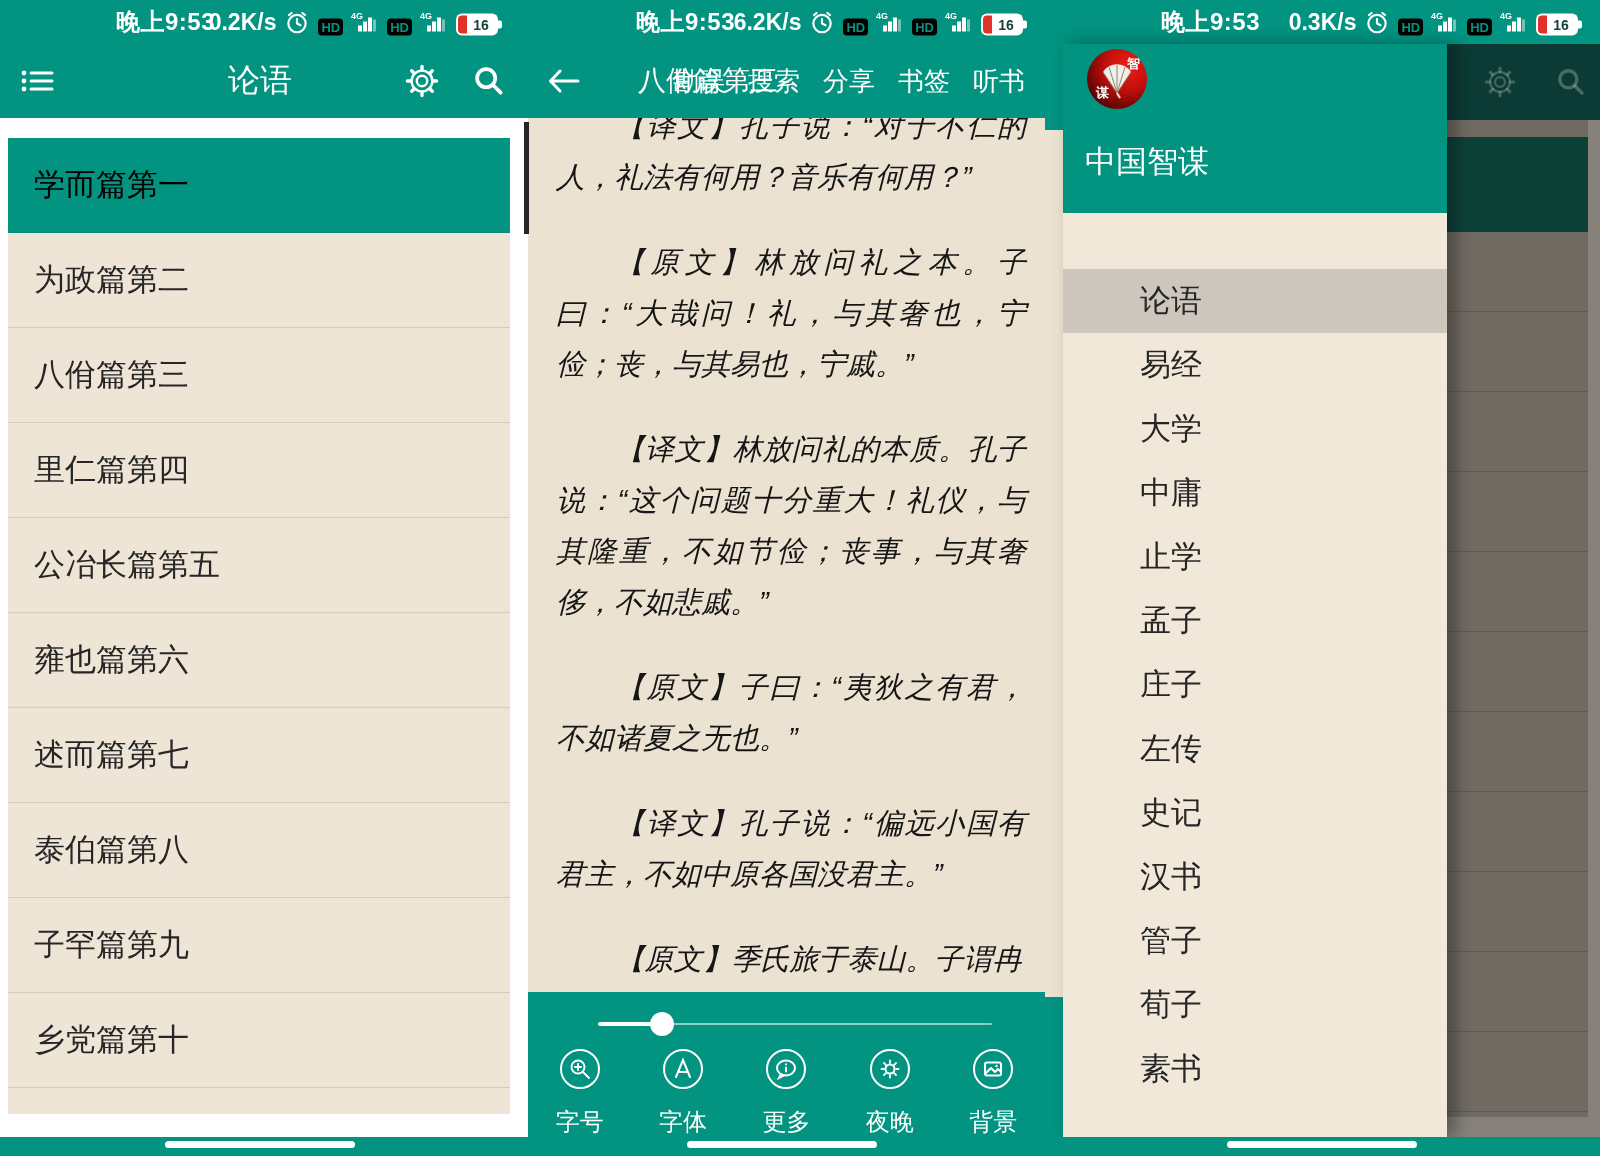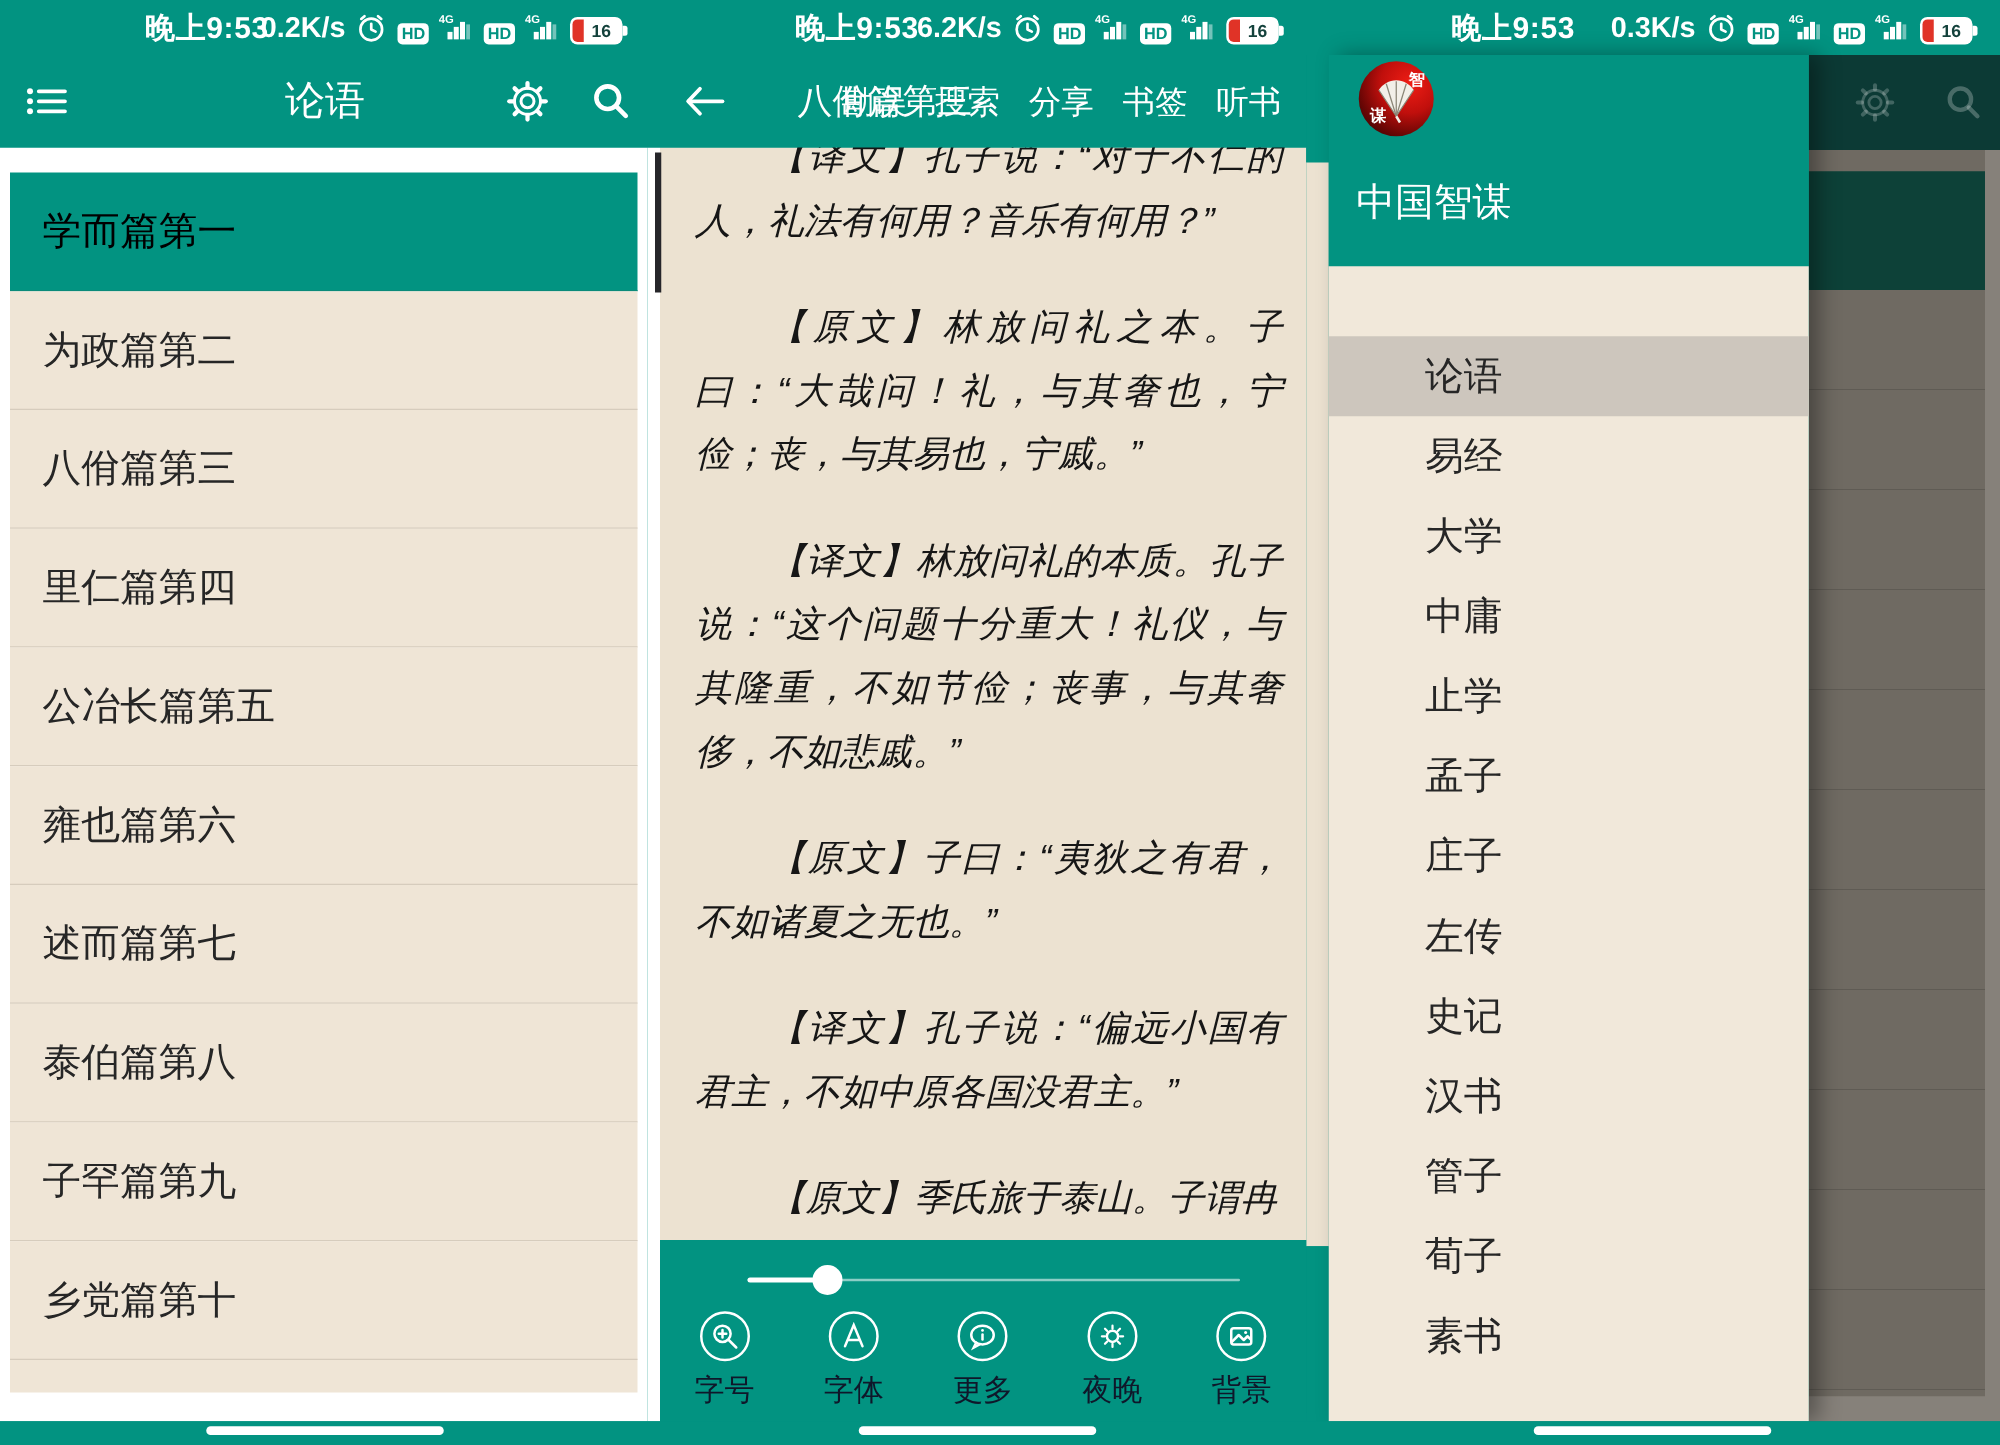--- a/index.html
+++ b/index.html
@@ -4,21 +4,21 @@
 <style>
   html,body{margin:0;padding:0;background:#333;}
   .screen{position:relative;width:1600px;height:1156px;background:#029381;overflow:hidden;
           font-family:"Liberation Sans",sans-serif;-webkit-font-smoothing:antialiased;}
 
   
   .statusbar{position:absolute;top:0;height:44px;color:#fff;}
   .sb-time{position:absolute;left:84px;top:50%;transform:translateY(-50%);font-size:24px;font-weight:700;letter-spacing:.5px;margin-left:32px;}
   .sb-right{position:absolute;right:22px;top:50%;transform:translateY(-50%);display:flex;align-items:flex-end;gap:8px;}
   .sb-speed{font-size:23px;font-weight:700;}
-  .hd-badge{background:#ffffff;color:#029381;font-size:13px;font-weight:700;border-radius:4px;padding:2px 3px;line-height:1;}
+  .hd-badge{background:#000000;color:#029381;font-size:13px;font-weight:700;border-radius:4px;padding:2px 3px;line-height:1;}
   .battery{position:relative;width:42px;height:22px;background:#fff;border-radius:6px;display:flex;align-items:center;justify-content:center;}
   .battery:after{content:"";position:absolute;right:-4px;top:7px;width:4px;height:8px;background:#fff;border-radius:0 2px 2px 0;}
   .battery .red{position:absolute;left:2px;top:2px;bottom:2px;width:9px;background:#e03327;border-radius:4px 0 0 4px;}
   .battery .pct{position:relative;font-size:14px;font-weight:700;color:#14423c;margin-left:8px;}
 
   
   .appbar{position:absolute;top:44px;height:74px;background:#029381;color:#fff;display:flex;align-items:center;z-index:5;}
   .ab-title{font-size:32px;}
   .icon-btn{display:flex;align-items:center;justify-content:center;}
 
@@ -41,21 +41,21 @@
   .p2-appbar{left:520px;width:525px;}
   .p2-title{font-size:28px;margin-left:56px;}
   .p2-actions{position:absolute;right:20px;display:flex;gap:23px;font-size:26px;}
   .p2-actions span{cursor:default;}
   .p2-toolbar{position:absolute;left:528px;top:992px;width:517px;height:138px;background:#029381;z-index:5;}
   .slider{position:absolute;left:70px;top:30px;width:394px;height:4px;}
   .slider .track{position:absolute;left:0;right:0;top:1px;height:2px;background:rgba(255,255,255,.55);border-radius:2px;}
   .slider .fill{position:absolute;left:0;width:64px;top:0;height:4px;background:#fff;border-radius:2px;}
   .slider .thumb{position:absolute;left:64px;top:-10px;width:24px;height:24px;margin-left:-12px;background:#fff;border-radius:50%;}
   .tb-items{position:absolute;left:0;right:0;top:56px;display:flex;justify-content:space-around;}
-  .tb-item{display:flex;flex-direction:column;align-items:center;gap:6px;color:#0f172a;}
+  .tb-item{display:flex;flex-direction:column;align-items:center;gap:16px;color:#ffffff;}
   .tb-item .lbl{font-size:24px;}
 
   
   .p3-sliver-top{position:absolute;left:1045px;top:44px;width:18px;height:86px;background:#029381;}
   .p3-sliver-mid{position:absolute;left:1045px;top:130px;width:18px;height:867px;background:#ece2d1;}
   .p3-sliver-bot{position:absolute;left:1045px;top:997px;width:18px;height:140px;background:#029381;}
   .dim-col{position:absolute;left:1447px;top:44px;width:153px;height:1093px;background:#6f6a62;z-index:1;}
   .dim-bar{position:absolute;left:0;top:0;width:153px;height:76px;background:#0c3a35;display:flex;align-items:center;gap:38px;padding-left:36px;box-sizing:border-box;}
   .dim-gutter{position:absolute;right:0;top:76px;bottom:0;width:12px;background:#86817a;}
   .dim-block{position:absolute;left:0;top:93px;width:141px;height:95px;background:#0d4138;}

